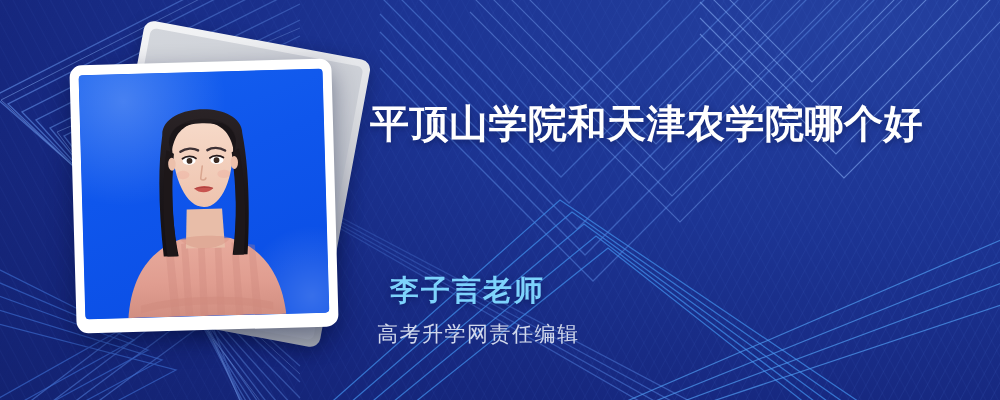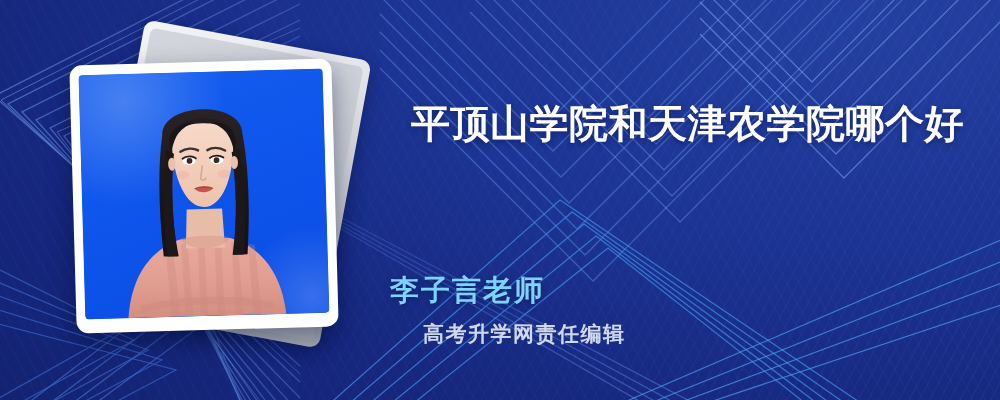--- a/index.html
+++ b/index.html
@@ -59,21 +59,21 @@
     width:100%;height:100%;
     border-radius:4px;
     overflow:hidden;
     background:#0f56ec;
   }
   .photo svg{display:block;width:100%;height:100%;}
 
   
   .headline{
     position:absolute;
-    left:411px;top:100px;
+    left:370px;top:100px;
     width:560px;
     color:#ffffff;
     font-size:39px;
     line-height:48px;
     font-weight:bold;
     letter-spacing:.5px;
     white-space:nowrap;
     text-shadow:0 2px 6px rgba(5,14,60,.45);
   }
   .byline{
@@ -86,25 +86,24 @@
     letter-spacing:2px;
     white-space:nowrap;
     text-shadow:0 2px 6px rgba(5,14,60,.45);
   }
   .role{
     position:absolute;
     left:377px;top:320px;
     color:#dfe5f3;
     font-size:21px;
     line-height:28px;
-    font-weight:bold;
+    font-weight:normal;
     letter-spacing:1.5px;
     white-space:nowrap;
     opacity:.93;
-    margin-left:46px;
   }
 </style>
 </head>
 <body>
 
 <div class="banner">
 
   <div class="bg-base"></div>
 
   <svg class="bg-svg" viewBox="0 0 1000 400" preserveAspectRatio="none">

